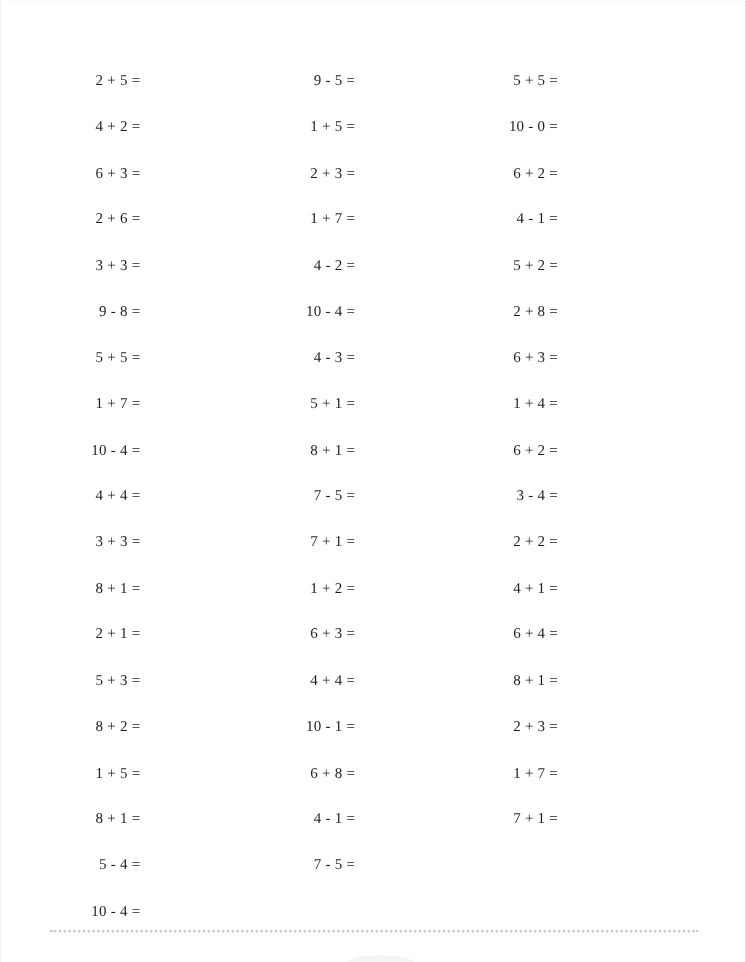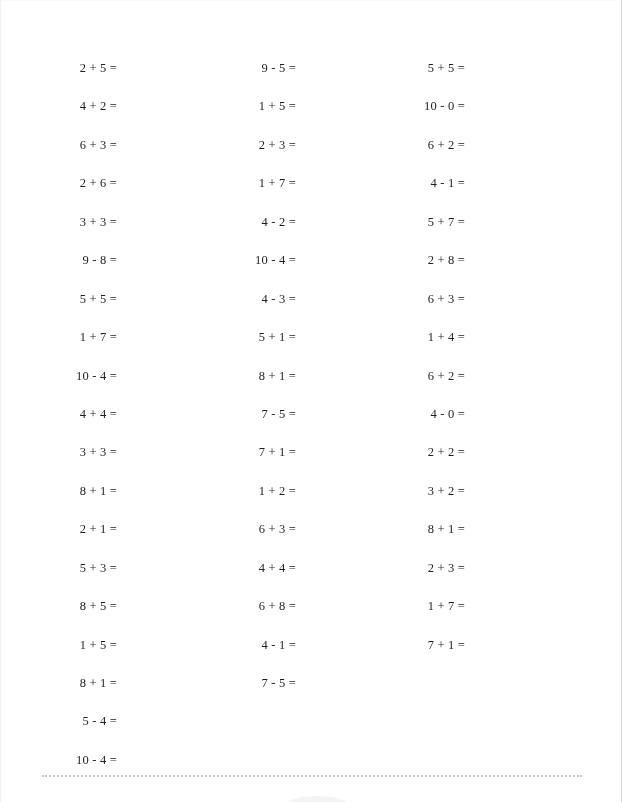--- a/index.html
+++ b/index.html
@@ -95,21 +95,21 @@
         <div class="problem-row"><span class="problem-text">3 + 3 =</span></div>
         <div class="problem-row"><span class="problem-text">9 - 8 =</span></div>
         <div class="problem-row"><span class="problem-text">5 + 5 =</span></div>
         <div class="problem-row"><span class="problem-text">1 + 7 =</span></div>
         <div class="problem-row"><span class="problem-text">10 - 4 =</span></div>
         <div class="problem-row"><span class="problem-text">4 + 4 =</span></div>
         <div class="problem-row"><span class="problem-text">3 + 3 =</span></div>
         <div class="problem-row"><span class="problem-text">8 + 1 =</span></div>
         <div class="problem-row"><span class="problem-text">2 + 1 =</span></div>
         <div class="problem-row"><span class="problem-text">5 + 3 =</span></div>
-        <div class="problem-row"><span class="problem-text">8 + 5 =</span></div>
+        <div class="problem-row"><span class="problem-text">8 + 2 =</span></div>
         <div class="problem-row"><span class="problem-text">1 + 5 =</span></div>
         <div class="problem-row"><span class="problem-text">8 + 1 =</span></div>
         <div class="problem-row"><span class="problem-text">5 - 4 =</span></div>
         <div class="problem-row"><span class="problem-text">10 - 4 =</span></div>
       </div>
 
     <div class="problem-column" id="problem-column-2">
         <div class="problem-row"><span class="problem-text">9 - 5 =</span></div>
         <div class="problem-row"><span class="problem-text">1 + 5 =</span></div>
         <div class="problem-row"><span class="problem-text">2 + 3 =</span></div>
@@ -117,38 +117,40 @@
         <div class="problem-row"><span class="problem-text">4 - 2 =</span></div>
         <div class="problem-row"><span class="problem-text">10 - 4 =</span></div>
         <div class="problem-row"><span class="problem-text">4 - 3 =</span></div>
         <div class="problem-row"><span class="problem-text">5 + 1 =</span></div>
         <div class="problem-row"><span class="problem-text">8 + 1 =</span></div>
         <div class="problem-row"><span class="problem-text">7 - 5 =</span></div>
         <div class="problem-row"><span class="problem-text">7 + 1 =</span></div>
         <div class="problem-row"><span class="problem-text">1 + 2 =</span></div>
         <div class="problem-row"><span class="problem-text">6 + 3 =</span></div>
         <div class="problem-row"><span class="problem-text">4 + 4 =</span></div>
+        <div class="problem-row"><span class="problem-text">10 - 1 =</span></div>
         <div class="problem-row"><span class="problem-text">6 + 8 =</span></div>
         <div class="problem-row"><span class="problem-text">4 - 1 =</span></div>
         <div class="problem-row"><span class="problem-text">7 - 5 =</span></div>
       </div>
 
     <div class="problem-column" id="problem-column-3">
         <div class="problem-row"><span class="problem-text">5 + 5 =</span></div>
         <div class="problem-row"><span class="problem-text">10 - 0 =</span></div>
         <div class="problem-row"><span class="problem-text">6 + 2 =</span></div>
         <div class="problem-row"><span class="problem-text">4 - 1 =</span></div>
-        <div class="problem-row"><span class="problem-text">5 + 7 =</span></div>
+        <div class="problem-row"><span class="problem-text">5 + 2 =</span></div>
         <div class="problem-row"><span class="problem-text">2 + 8 =</span></div>
         <div class="problem-row"><span class="problem-text">6 + 3 =</span></div>
         <div class="problem-row"><span class="problem-text">1 + 4 =</span></div>
         <div class="problem-row"><span class="problem-text">6 + 2 =</span></div>
-        <div class="problem-row"><span class="problem-text">4 - 0 =</span></div>
+        <div class="problem-row"><span class="problem-text">3 - 4 =</span></div>
         <div class="problem-row"><span class="problem-text">2 + 2 =</span></div>
-        <div class="problem-row"><span class="problem-text">3 + 2 =</span></div>
+        <div class="problem-row"><span class="problem-text">4 + 1 =</span></div>
+        <div class="problem-row"><span class="problem-text">6 + 4 =</span></div>
         <div class="problem-row"><span class="problem-text">8 + 1 =</span></div>
         <div class="problem-row"><span class="problem-text">2 + 3 =</span></div>
         <div class="problem-row"><span class="problem-text">1 + 7 =</span></div>
         <div class="problem-row"><span class="problem-text">7 + 1 =</span></div>
       </div>
 
   </div>
 
   <div id="footer-dotted-rule"></div>
   <div id="page-fold-shadow"></div>

